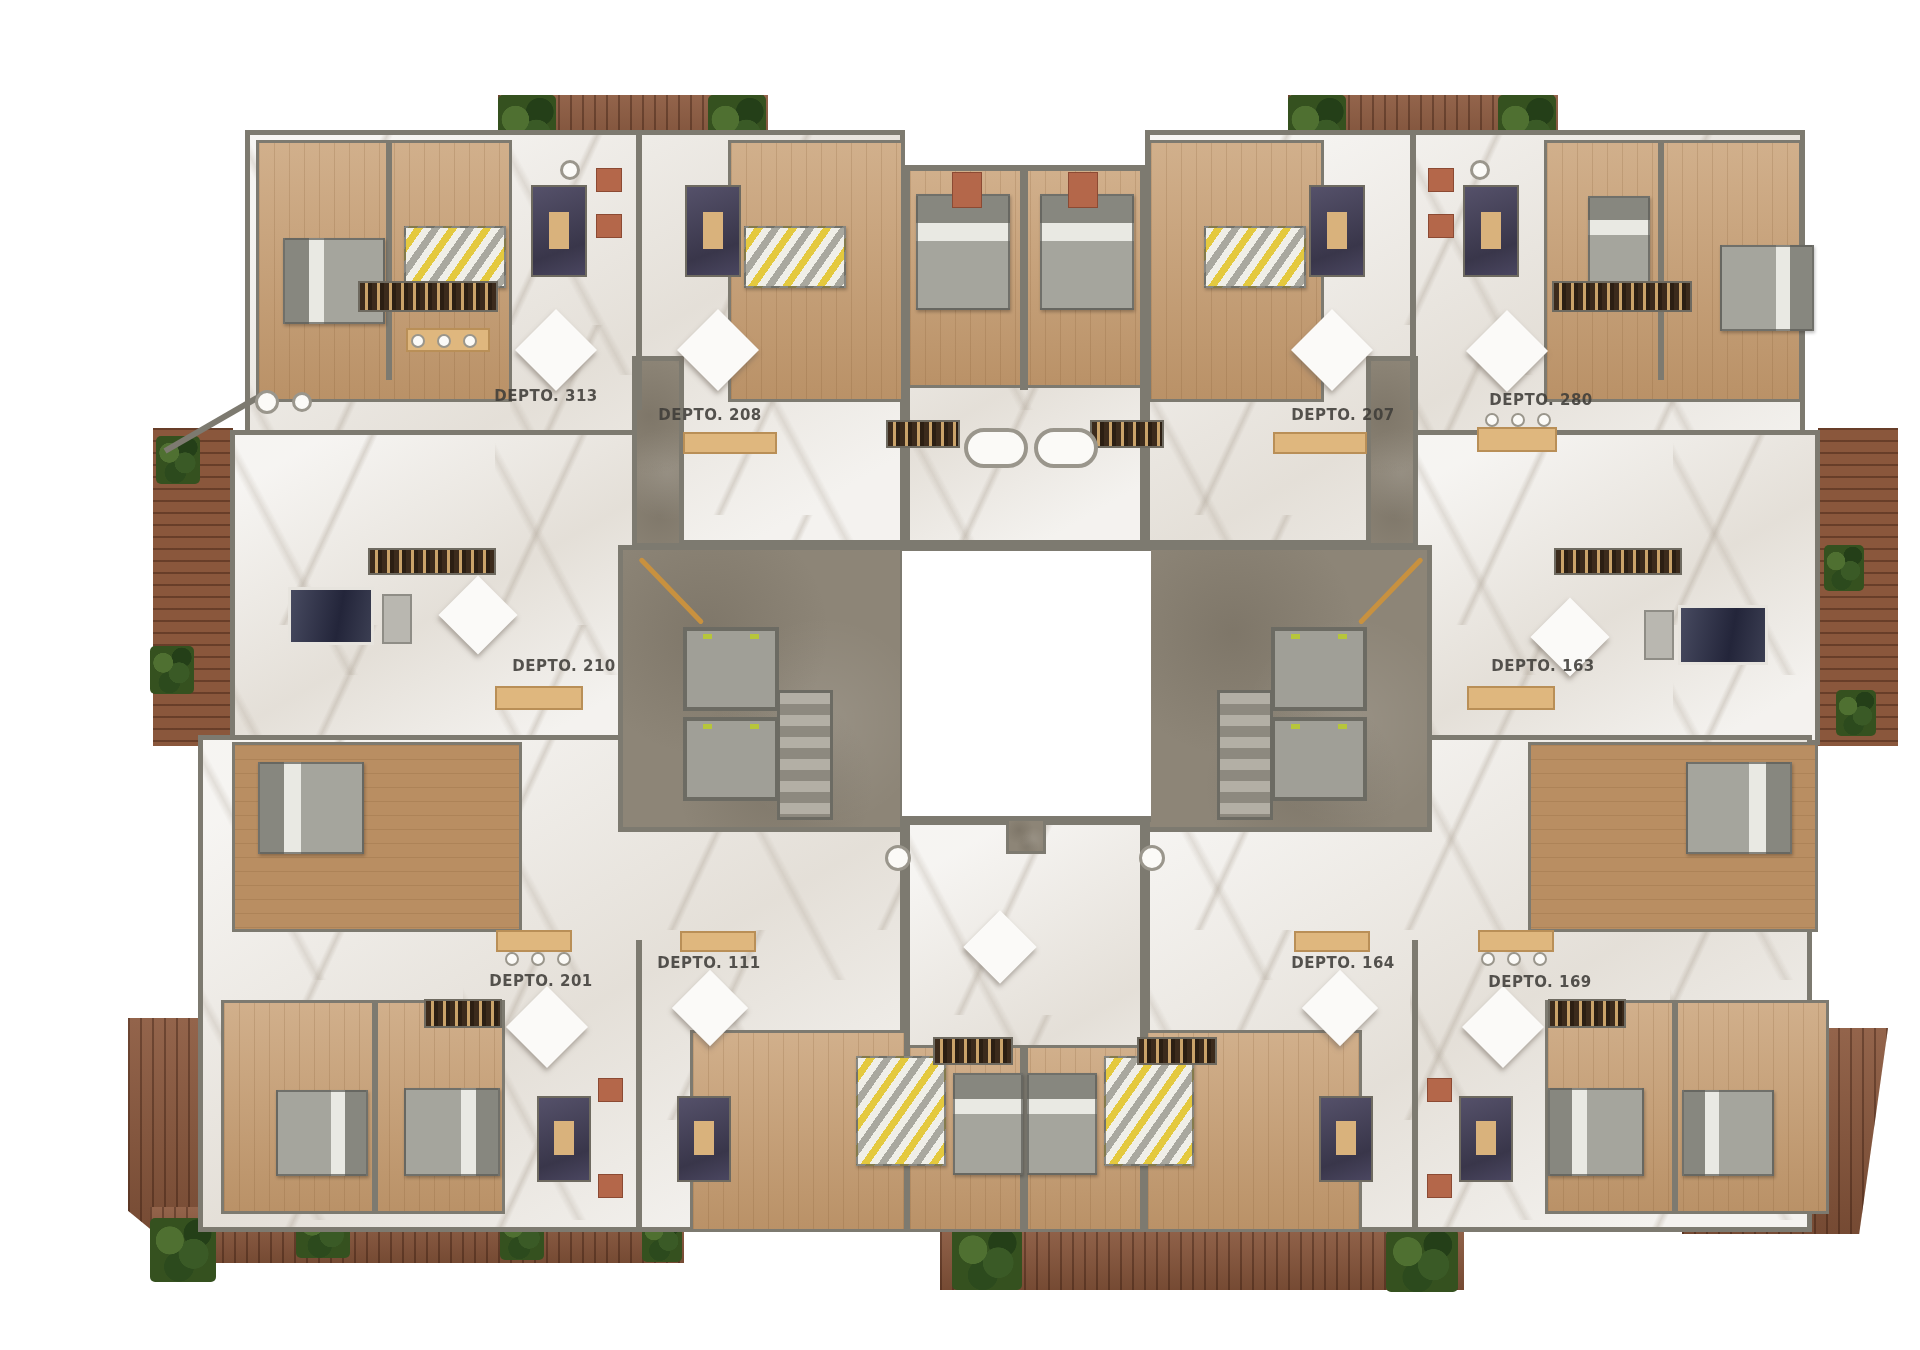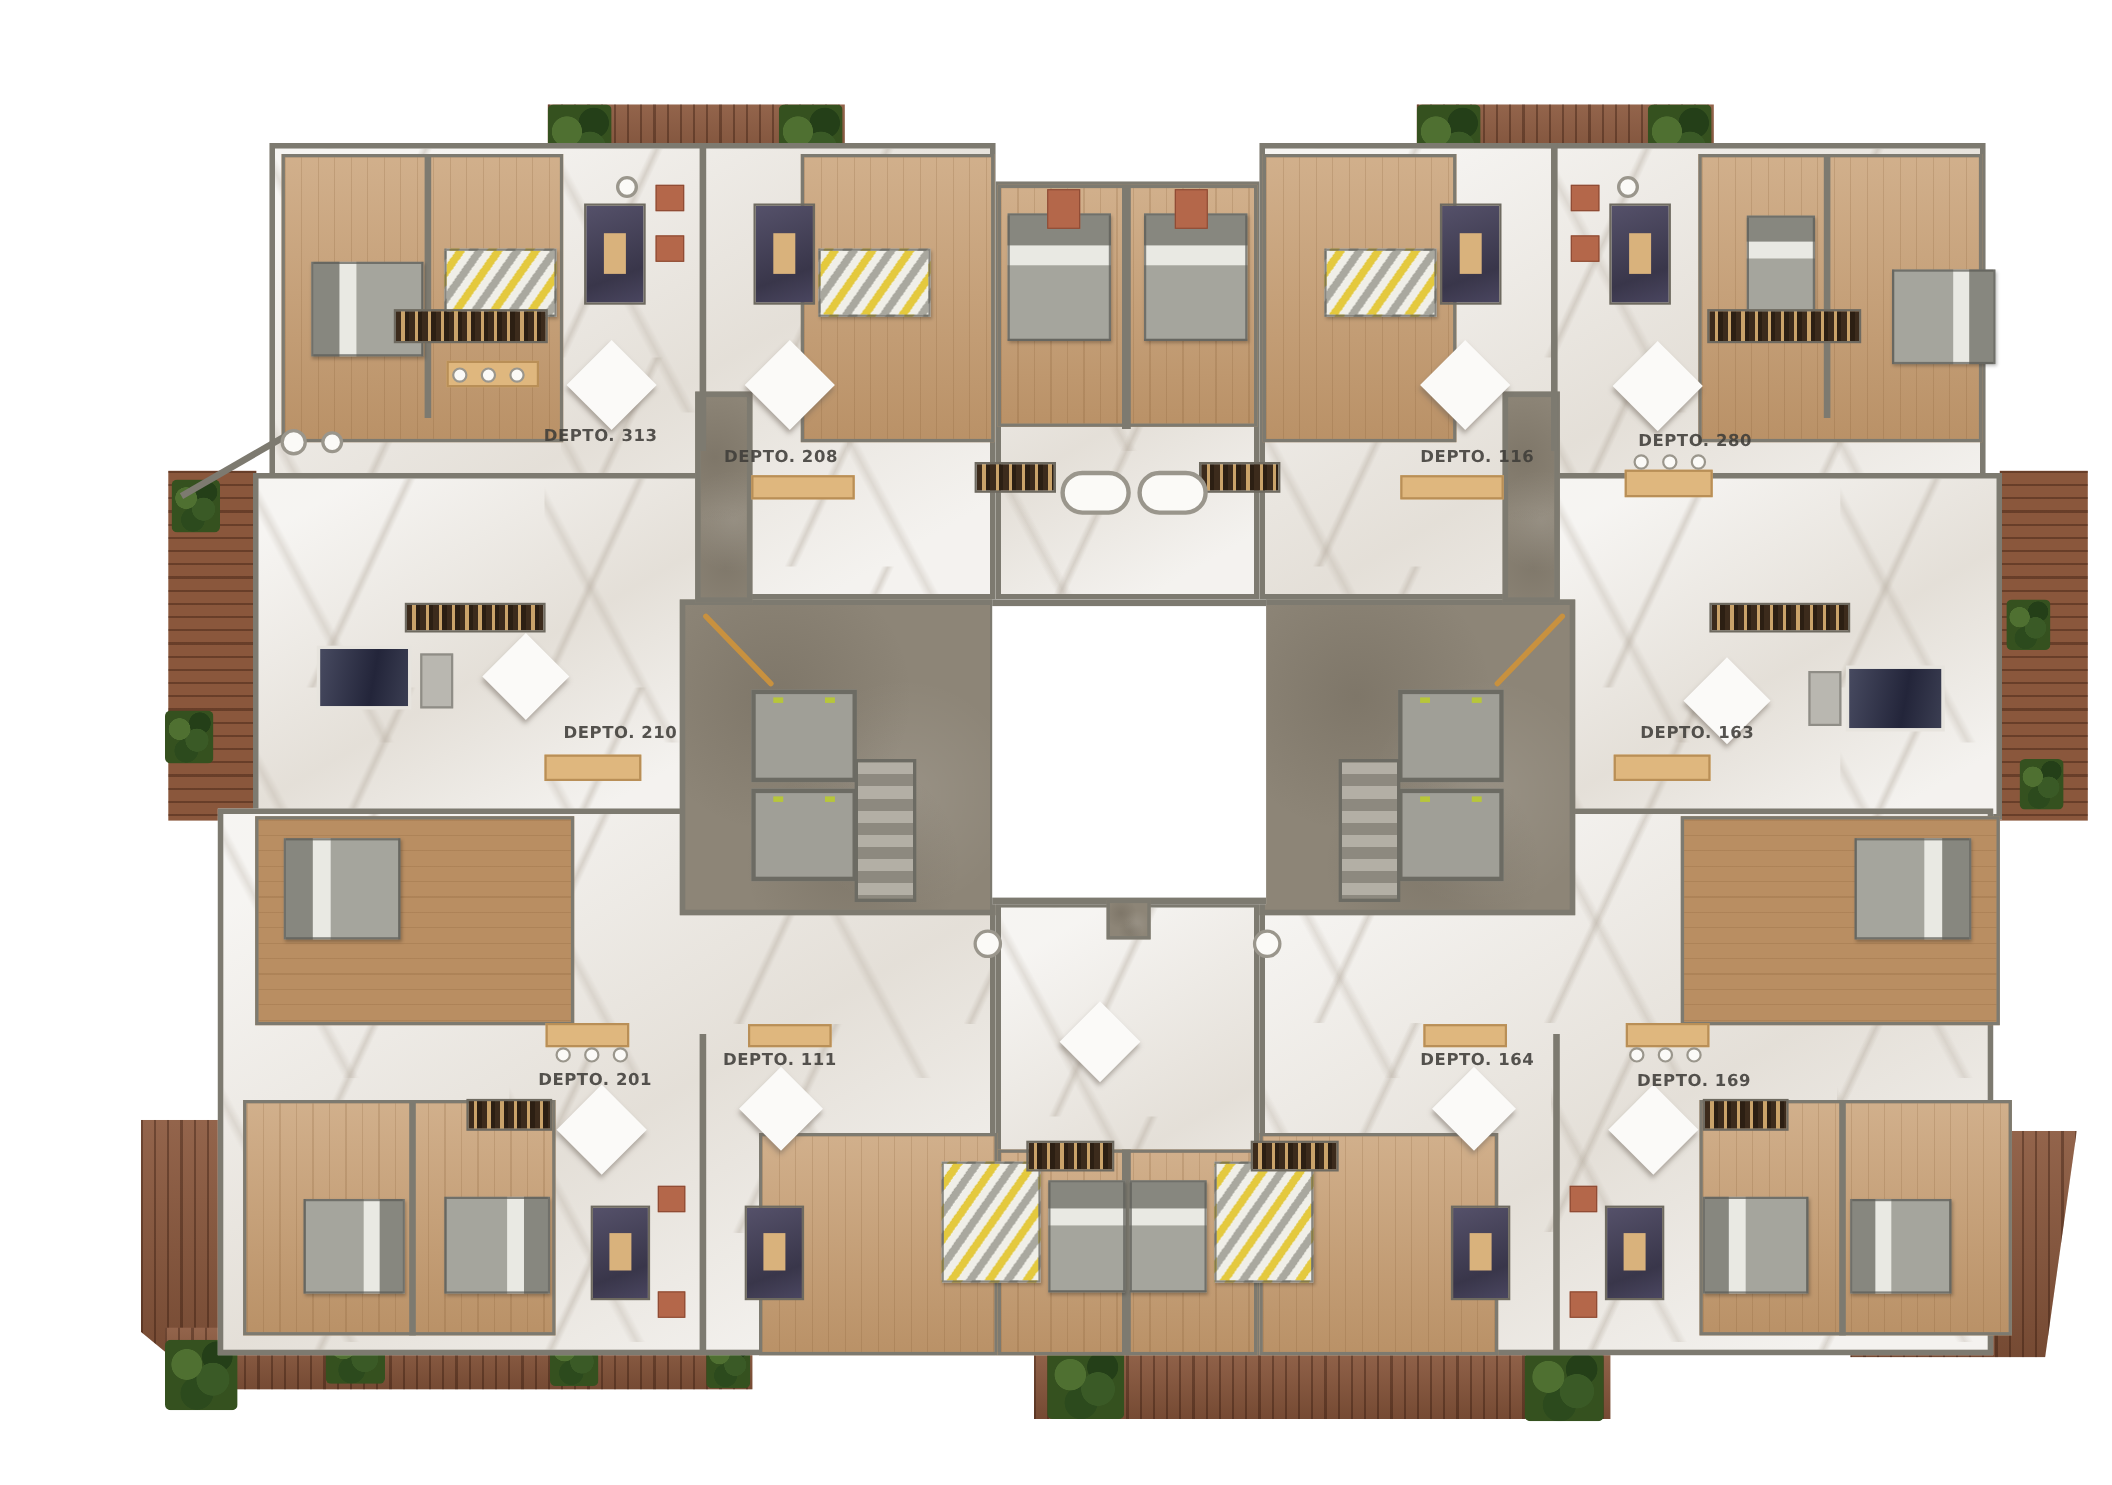--- a/index.html
+++ b/index.html
@@ -249,18 +249,18 @@
   <div class="b circ" style="left:292px;top:392px;width:20px;height:20px"></div>
   <div class="b circ" style="left:560px;top:160px;width:20px;height:20px"></div>
   <div class="b circ" style="left:1470px;top:160px;width:20px;height:20px"></div>
 
   <div class="lbl" style="left:541px;top:981px">DEPTO. 201</div>
   <div class="lbl" style="left:709px;top:963px">DEPTO. 111</div>
   <div class="lbl" style="left:1343px;top:963px">DEPTO. 164</div>
   <div class="lbl" style="left:1540px;top:982px">DEPTO. 169</div>
   <div class="lbl" style="left:1543px;top:666px">DEPTO. 163</div>
   <div class="lbl" style="left:1541px;top:400px">DEPTO. 280</div>
-  <div class="lbl" style="left:1343px;top:415px">DEPTO. 116</div>
+  <div class="lbl" style="left:1343px;top:415px">DEPTO. 207</div>
   <div class="lbl" style="left:710px;top:415px">DEPTO. 208</div>
   <div class="lbl" style="left:546px;top:396px">DEPTO. 313</div>
   <div class="lbl" style="left:564px;top:666px">DEPTO. 210</div>
 
 </div>
 
 </body></html>

